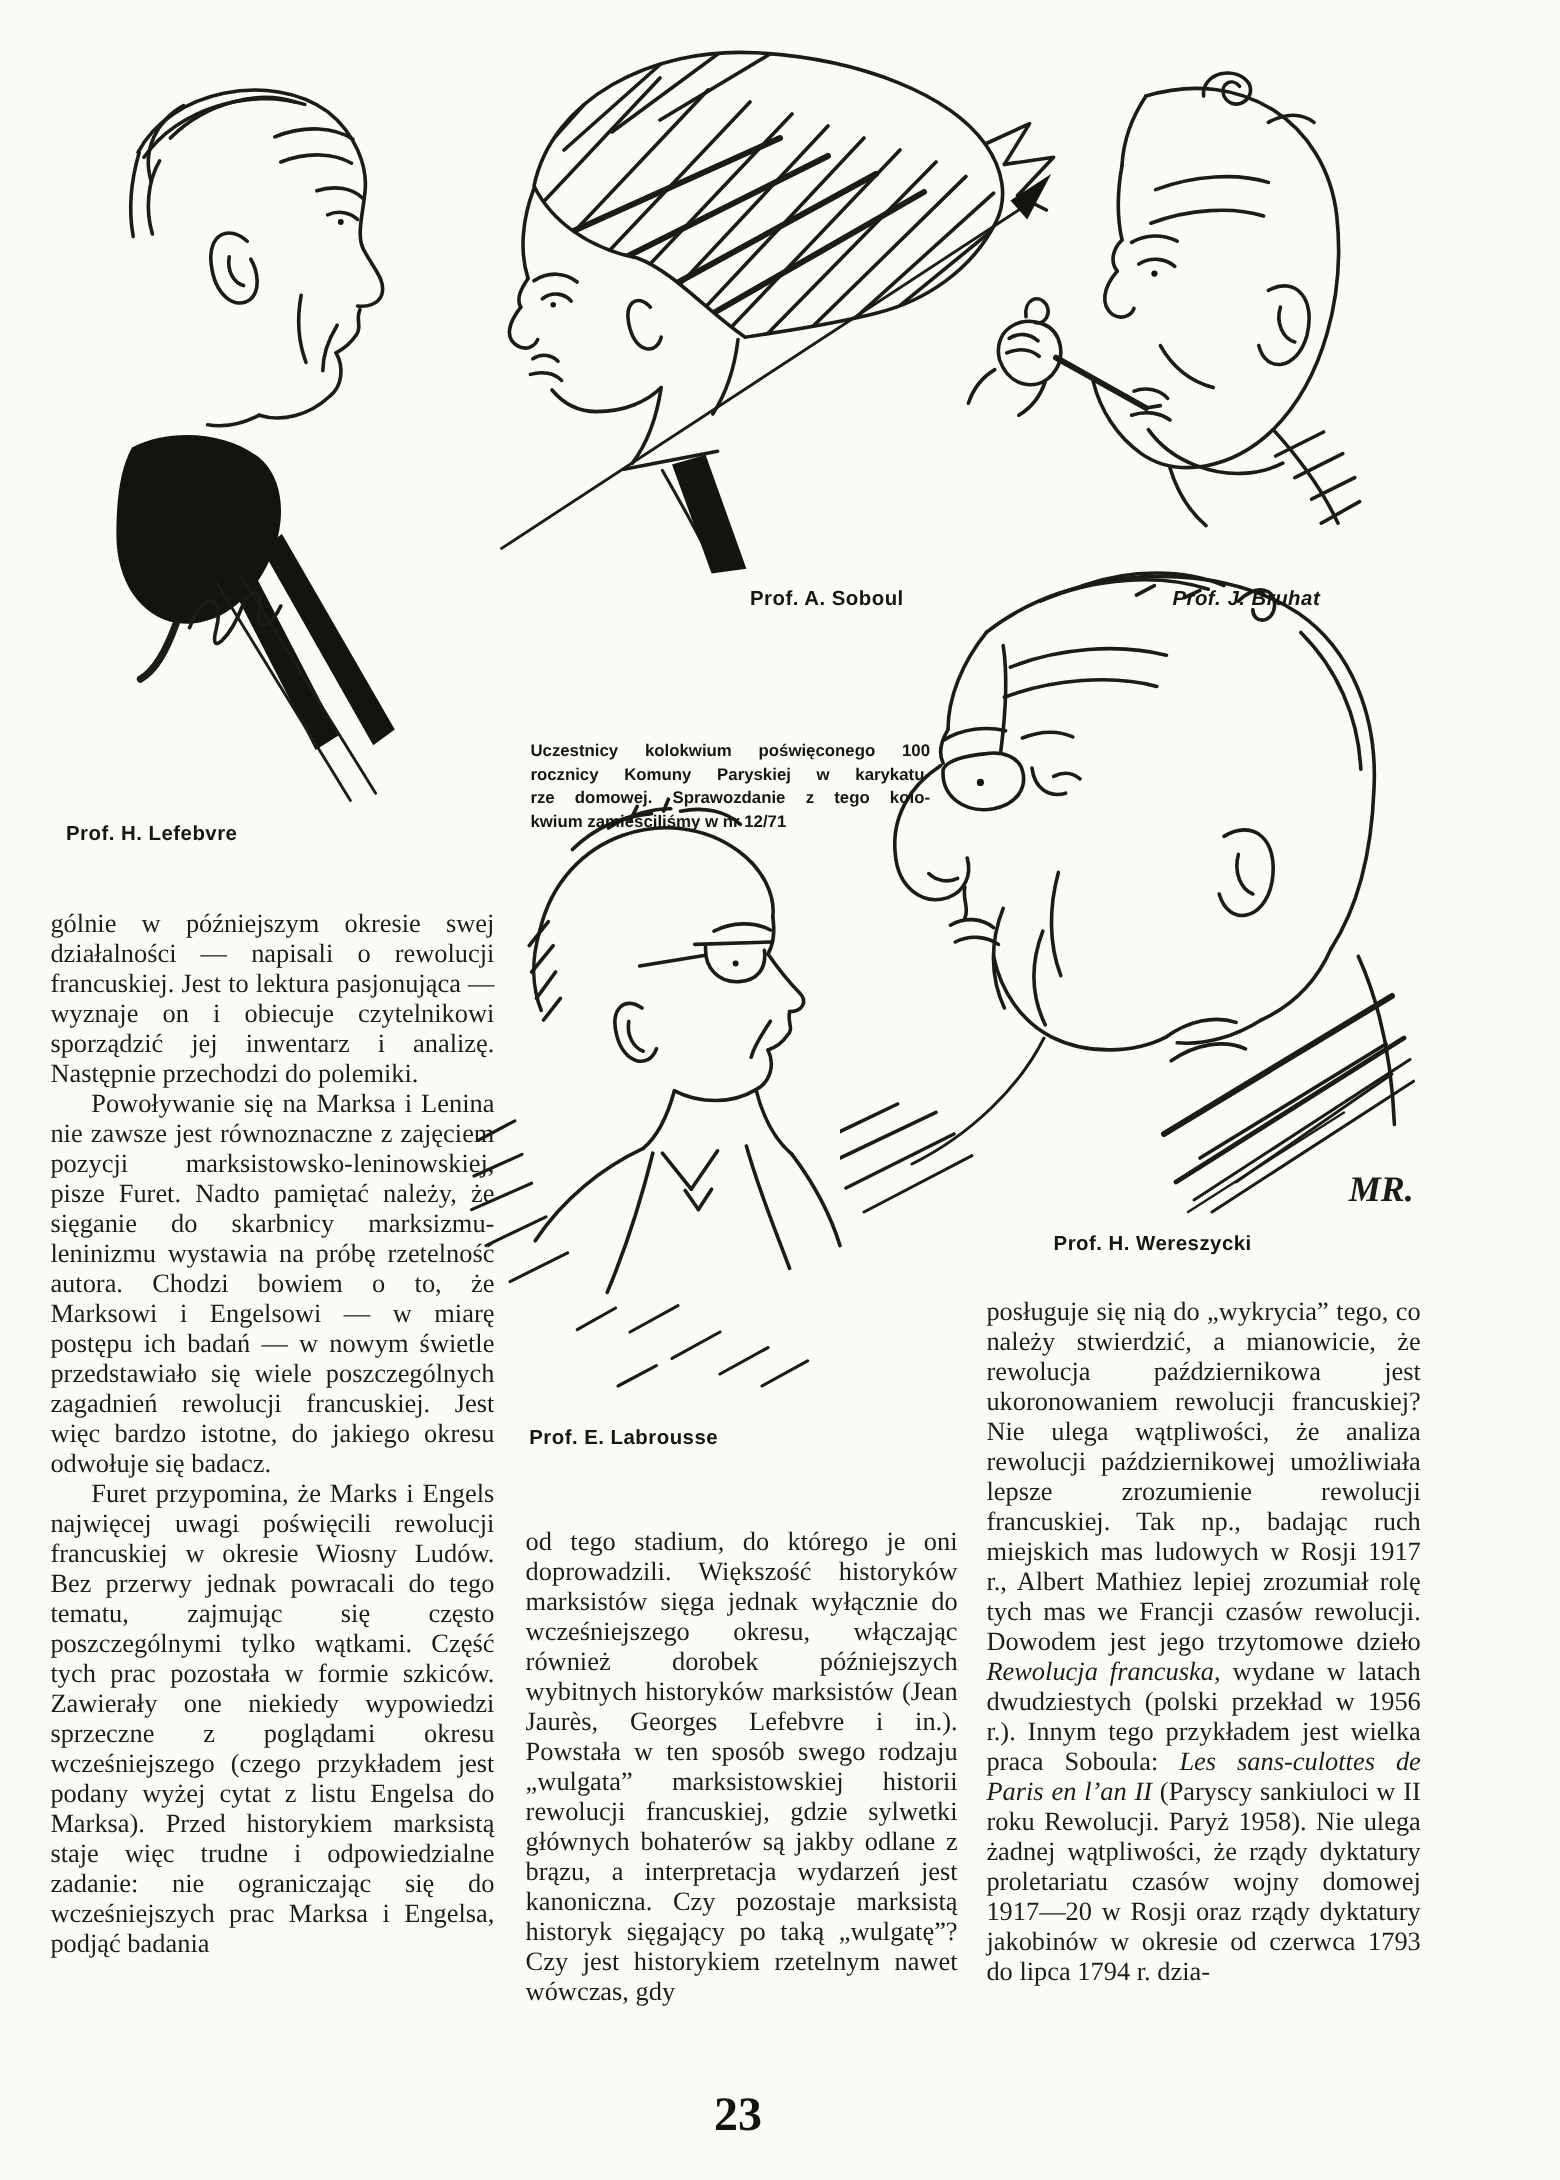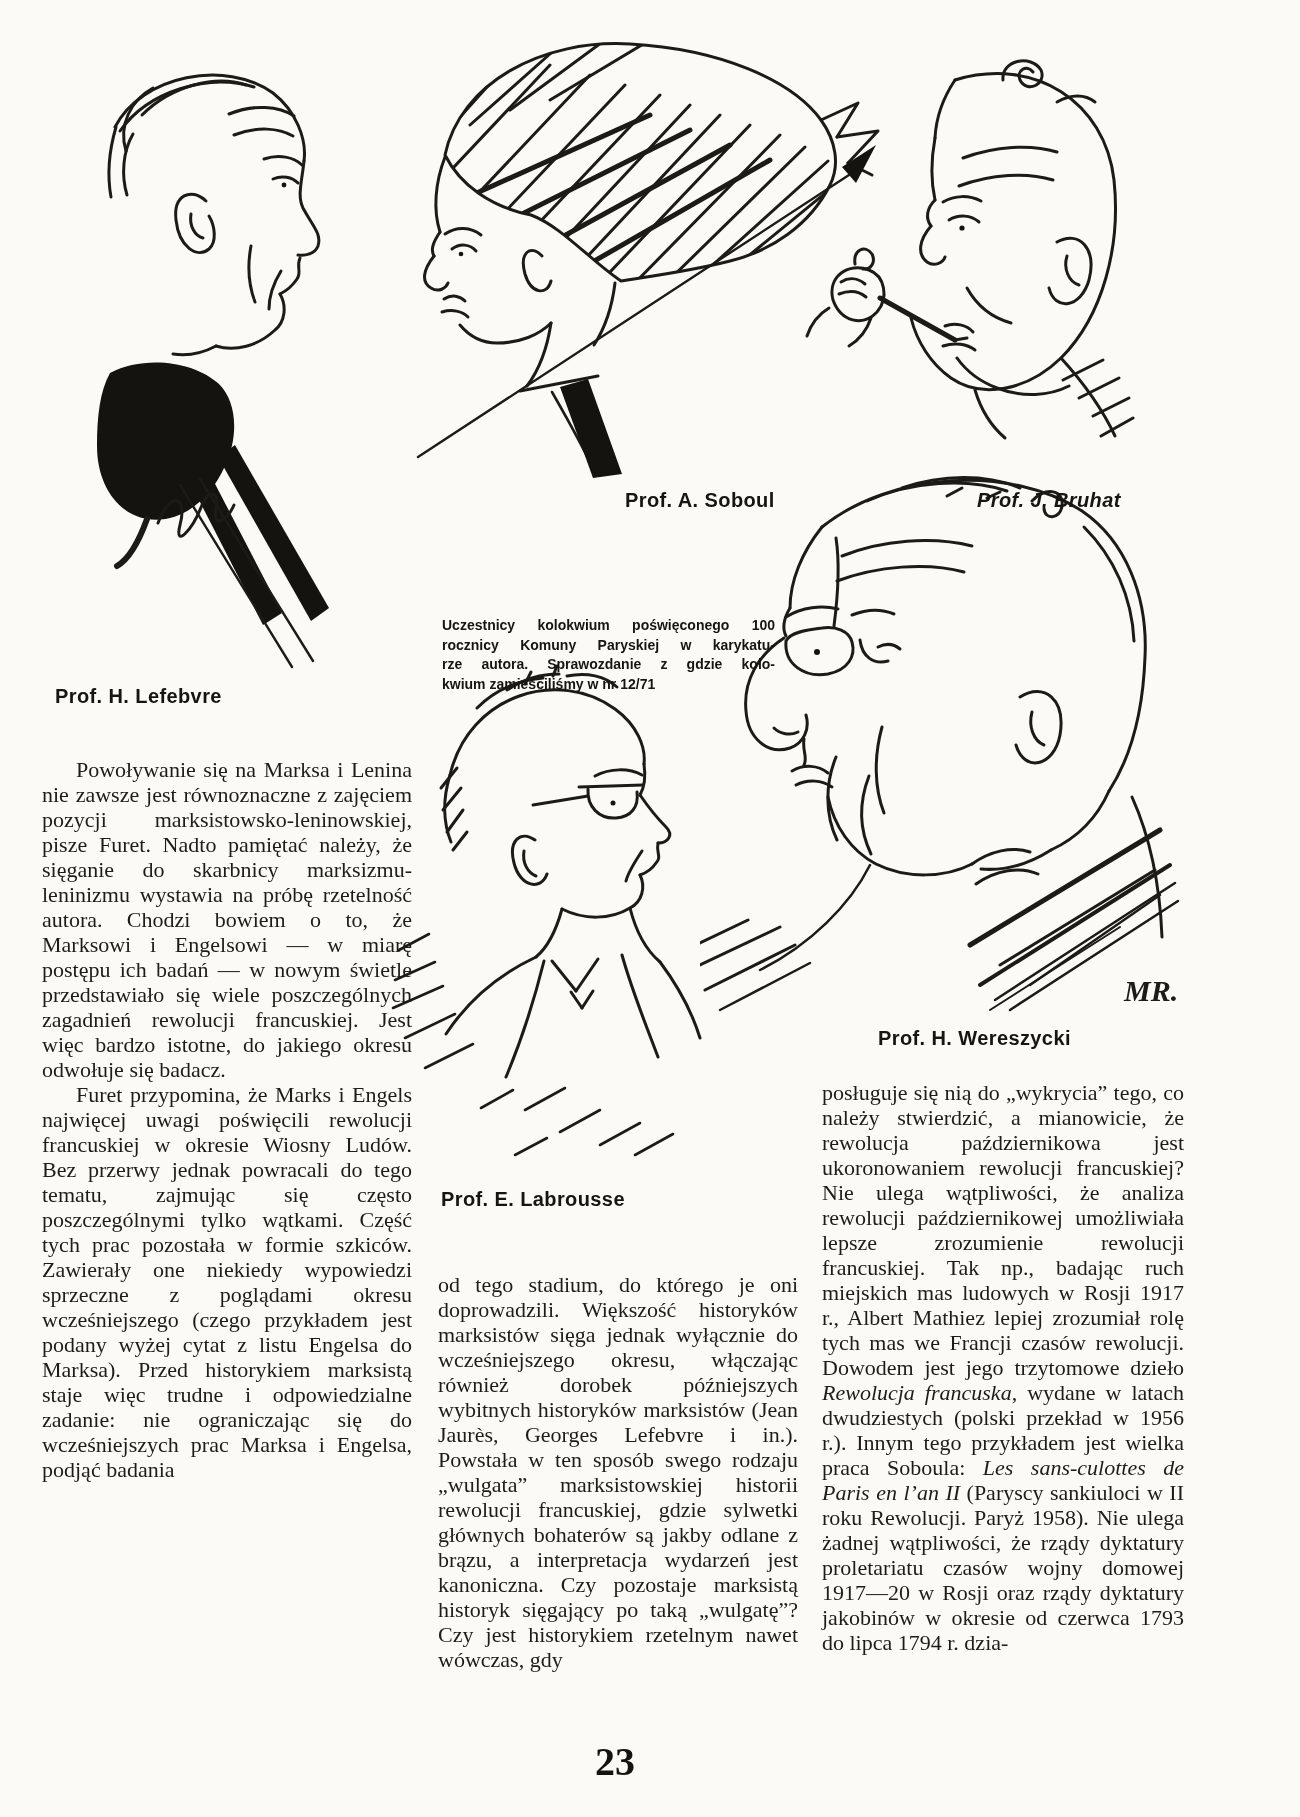--- a/index.html
+++ b/index.html
@@ -12,21 +12,21 @@
   .col{position:absolute;font-size:22px;line-height:25px;text-align:justify;}
   .col p{margin:0;}
   .col p.indent{text-indent:34px;}
   .col i{font-style:italic;}
   .col-left{left:42px;top:757px;width:370px;}
   .col-mid{left:438px;top:1272px;width:360px;}
   .col-right{left:822px;top:1080px;width:362px;}
   
   .label{
     position:absolute;font-family:"Liberation Sans",sans-serif;
-    font-weight:700;font-size:20px;letter-spacing:.4px;color:#171511;white-space:nowrap;
+    font-weight:700;font-size:17px;letter-spacing:.4px;color:#171511;white-space:nowrap;
   }
   .lbl-lefebvre{left:55px;top:685px;}
   .lbl-soboul{left:625px;top:489px;}
   .lbl-bruhat{left:977px;top:489px;font-style:italic;}
   .lbl-labrousse{left:441px;top:1188px;}
   .lbl-wereszycki{left:878px;top:1027px;}
   .caption{
     position:absolute;left:442px;top:616px;width:333px;
     font-family:"Liberation Sans",sans-serif;font-weight:700;
     font-size:14px;line-height:19.5px;color:#171511;
@@ -284,25 +284,26 @@
 
   <div class="label lbl-lefebvre">Prof. H. Lefebvre</div>
   <div class="label lbl-soboul">Prof. A. Soboul</div>
   <div class="label lbl-bruhat">Prof. J. Bruhat</div>
   <div class="label lbl-labrousse">Prof. E. Labrousse</div>
   <div class="label lbl-wereszycki">Prof. H. Wereszycki</div>
 
   <div class="caption">
     <div>Uczestnicy kolokwium poświęconego 100</div>
     <div>rocznicy Komuny Paryskiej w karykatu-</div>
-    <div>rze autora. Sprawozdanie z gdzie kolo-</div>
+    <div>rze domowej. Sprawozdanie z tego kolo-</div>
     <div>kwium zamieściliśmy w nr 12/71</div>
   </div>
 
   <div class="col col-left">
+    <p>gólnie w późniejszym okresie swej działalności — napisali o rewolucji francuskiej. Jest to lektura pasjonująca — wyznaje on i obiecuje czytelnikowi sporządzić jej inwentarz i analizę. Następnie przechodzi do polemiki.</p>
     <p class="indent">Powoływanie się na Marksa i Lenina nie zawsze jest równoznaczne z zajęciem pozycji marksistowsko-leninowskiej, pisze Furet. Nadto pamiętać należy, że sięganie do skarbnicy marksizmu-leninizmu wystawia na próbę rzetelność autora. Chodzi bowiem o to, że Marksowi i Engelsowi — w miarę postępu ich badań — w nowym świetle przedstawiało się wiele poszczególnych zagadnień rewolucji francuskiej. Jest więc bardzo istotne, do jakiego okresu odwołuje się badacz.</p>
     <p class="indent">Furet przypomina, że Marks i Engels najwięcej uwagi poświęcili rewolucji francuskiej w okresie Wiosny Ludów. Bez przerwy jednak powracali do tego tematu, zajmując się często poszczególnymi tylko wątkami. Część tych prac pozostała w formie szkiców. Zawierały one niekiedy wypowiedzi sprzeczne z poglądami okresu wcześniejszego (czego przykładem jest podany wyżej cytat z listu Engelsa do Marksa). Przed historykiem marksistą staje więc trudne i odpowiedzialne zadanie: nie ograniczając się do wcześniejszych prac Marksa i Engelsa, podjąć badania</p>
   </div>
 
   <div class="col col-mid">
     <p>od tego stadium, do którego je oni doprowadzili. Większość historyków marksistów sięga jednak wyłącznie do wcześniejszego okresu, włączając również dorobek późniejszych wybitnych historyków marksistów (Jean Jaurès, Georges Lefebvre i in.). Powstała w ten sposób swego rodzaju „wulgata” marksistowskiej historii rewolucji francuskiej, gdzie sylwetki głównych bohaterów są jakby odlane z brązu, a interpretacja wydarzeń jest kanoniczna. Czy pozostaje marksistą historyk sięgający po taką „wulgatę”? Czy jest historykiem rzetelnym nawet wówczas, gdy</p>
   </div>
 
   <div class="col col-right">
     <p><span>posługuje się nią do „wykrycia” tego, co należy stwierdzić, a mianowicie, że rewolucja październikowa jest ukoronowaniem rewolucji francuskiej? Nie ulega wątpliwości, że analiza rewolucji październikowej umożliwiała lepsze zrozumienie rewolucji francuskiej. Tak np., badając ruch miejskich mas ludowych w Rosji 1917 r., Albert Mathiez lepiej zrozumiał rolę tych mas we Francji czasów rewolucji. Dowodem jest jego trzytomowe dzieło </span><i>Rewolucja francuska</i><span>, wydane w latach dwudziestych (polski przekład w 1956 r.). Innym tego przykładem jest wielka praca Soboula: </span><i>Les sans-culottes de Paris en l’an II</i><span> (Paryscy sankiuloci w II roku Rewolucji. Paryż 1958). Nie ulega żadnej wątpliwości, że rządy dyktatury proletariatu czasów wojny domowej 1917—20 w Rosji oraz rządy dyktatury jakobinów w okresie od czerwca 1793 do lipca 1794 r. dzia-</span></p>

